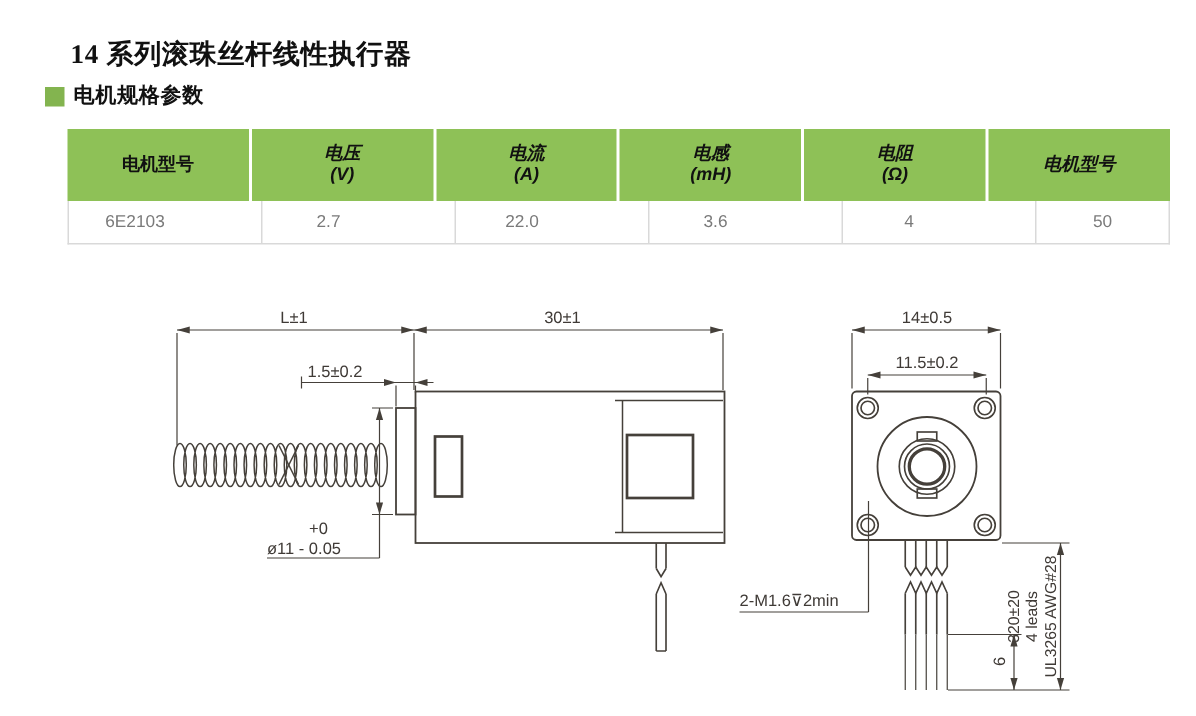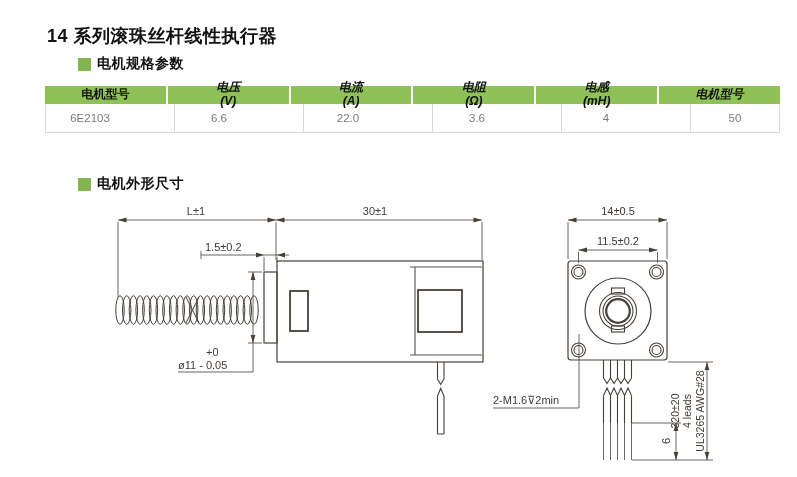--- a/index.html
+++ b/index.html
@@ -1,26 +1,26 @@
 <!DOCTYPE html>
 <html style="--accent-green: #8ec157; --marker-green: #83b44f; --line: #45403a;"><head>
 <meta charset="utf-8">
 <style>
   html,body{margin:0;padding:0;background:#fff;}
   #page{position:relative;width:797px;height:477px;background:#fff;overflow:hidden;
         font-family:"Liberation Sans",sans-serif;color:#1a1a1a;}
   #doc-title{position:absolute;left:47px;top:12px;font-size:18px;font-weight:700;
-             letter-spacing:.5px;color:#111;}
-  .sec{position:absolute;left:30px;display:flex;align-items:center;margin-left:48px;}
+             letter-spacing:.5px;color:#111;font-family:Liberation Serif, serif;}
+  .sec{position:absolute;left:30px;display:flex;align-items:center;}
   .sec .marker{width:13px;height:13px;background:var(--marker-green,#83b44f);margin-right:6px;flex:0 0 auto;}
   .sec .sec-label{font-size:14px;font-weight:700;color:#111;letter-spacing:.5px;}
   #sec-specs{top:55px;}
   #sec-dims{top:175px;}
   #spec-table{position:absolute;left:45px;top:86px;width:735px;}
-  .thead{display:flex;background:var(--accent-green,#8ec157);height:18px;}
+  .thead{display:flex;background:var(--accent-green,#8ec157);height:48px;}
   .th{flex:1 1 0;display:flex;flex-direction:column;align-items:center;justify-content:center;
       font-size:12px;font-weight:700;color:#111;line-height:1.15;text-align:center;}
   .th + .th{border-left:2px solid #fff;font-style:italic;}
   .trow{display:flex;height:28px;border:1px solid #d9d9d9;border-top:none;gap:40px;}
   .td{flex:1 1 0;display:flex;align-items:center;justify-content:center;
       font-size:11.5px;color:#7a7a7a;}
   .td + .td{border-left:1px solid #d9d9d9;}
   #drawing{position:absolute;left:0;top:200px;}
   #drawing text{font-family:"Liberation Sans",sans-serif;font-size:11px;fill:#3f3a36;}
   #drawing .sm{font-size:10.5px;}
@@ -50,46 +50,42 @@
       </div>
       <div class="th">
         <span>电压</span>
           <span>(V)</span>
       </div>
       <div class="th">
         <span>电流</span>
           <span>(A)</span>
       </div>
       <div class="th">
+        <span>电感</span>
+          <span>(mH)</span>
+      </div>
+      <div class="th">
         <span>电阻</span>
           <span>(Ω)</span>
-      </div>
-      <div class="th">
-        <span>电感</span>
-          <span>(mH)</span>
       </div>
       <div class="th">
         <span>电机型号</span>
           <span></span>
       </div>
     </div>
     <div class="trow">
       <div class="td">6E2103</div>
-      <div class="td">6.6</div>
+      <div class="td">2.7</div>
       <div class="td">22.0</div>
       <div class="td">3.6</div>
       <div class="td">4</div>
       <div class="td">50</div>
     </div>
   </div>
 
-  <div class="sec" id="sec-dims">
-    <span class="marker"></span>
-    <span class="sec-label">电机外形尺寸</span>
-  </div>
 
   <svg id="drawing" width="797" height="277" viewBox="0 200 797 277" xmlns="http://www.w3.org/2000/svg">
 
     <g>
 
       <g class="ln dim">
         <path d="M118,220 H482"></path>
         <path d="M118,222 V297"></path>
         <path d="M276,222 V260"></path>
         <path d="M482,222 V260"></path>

